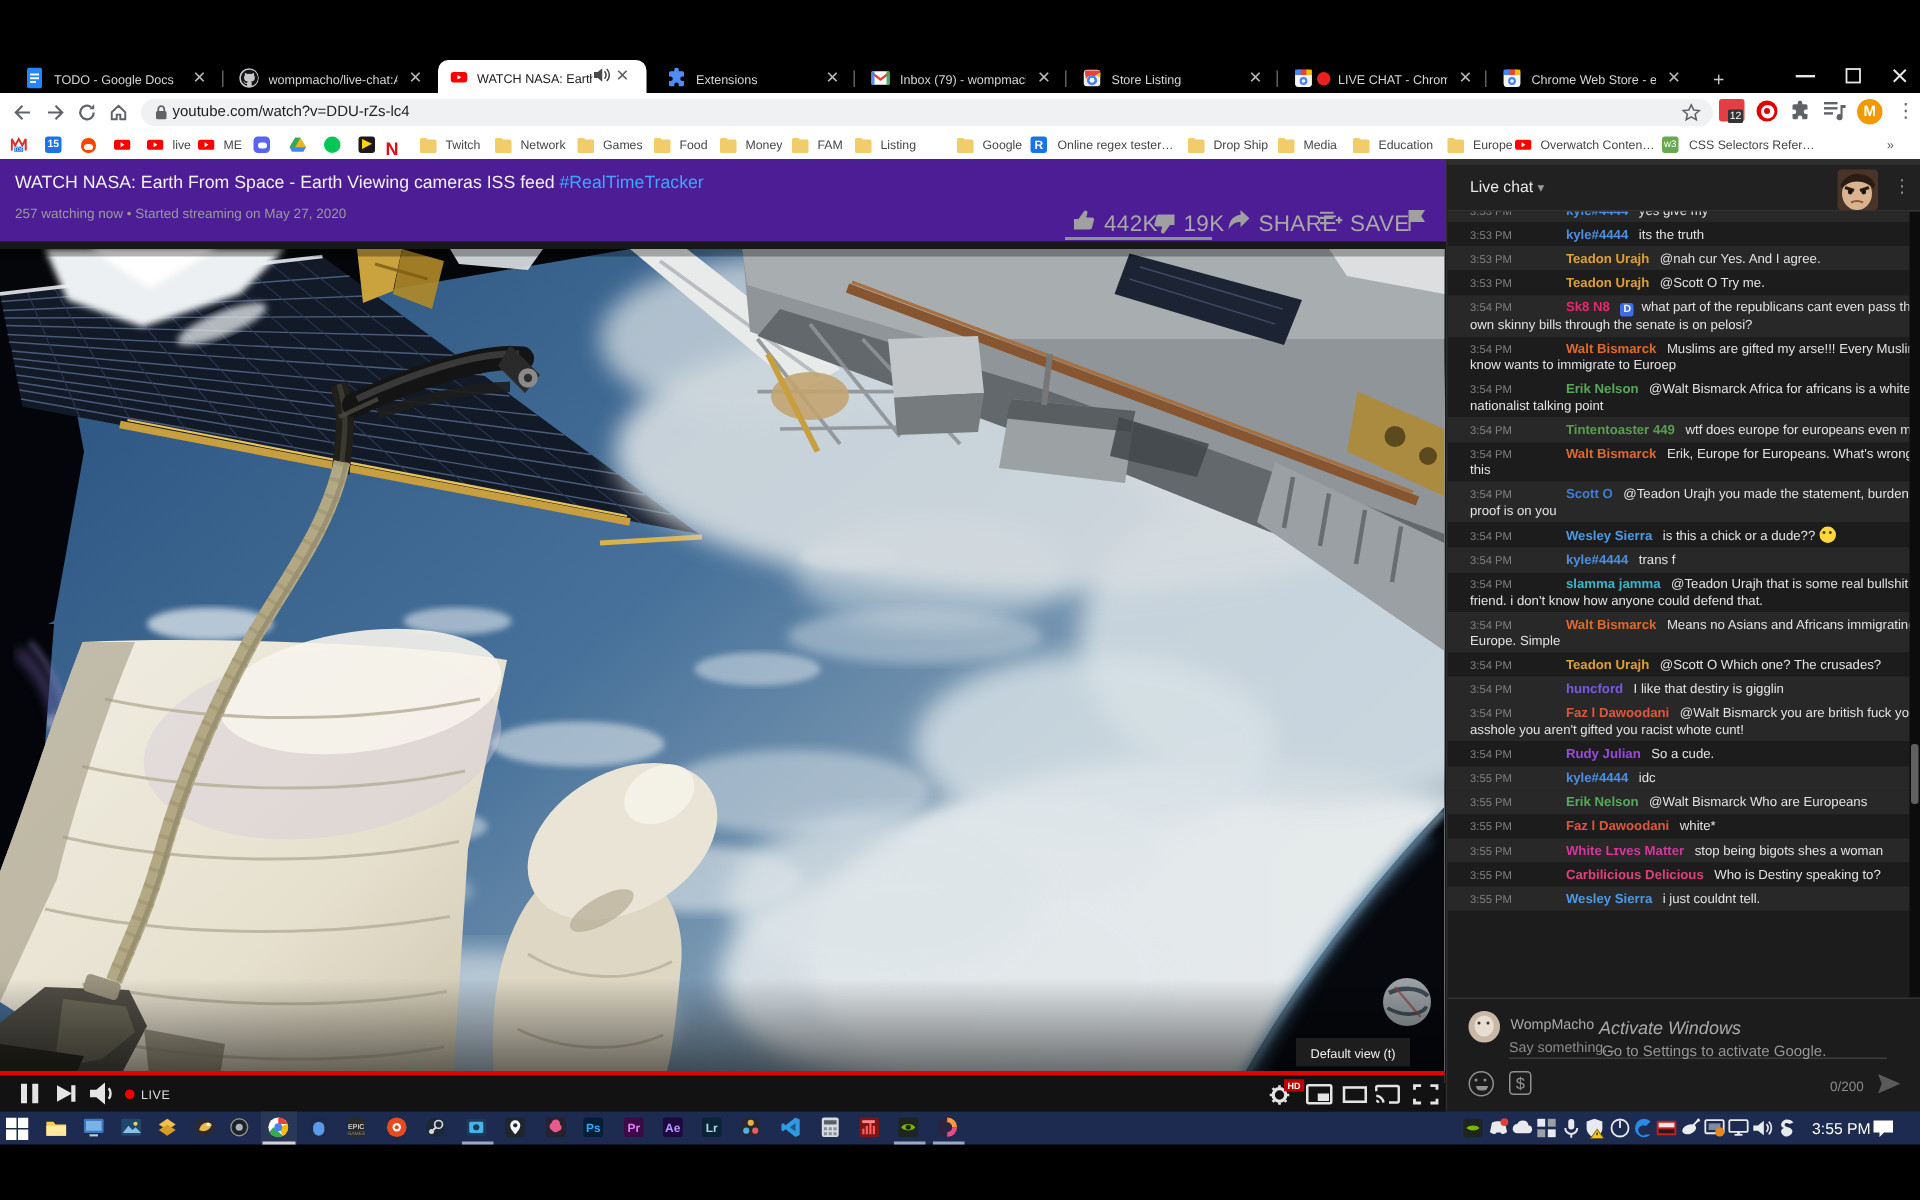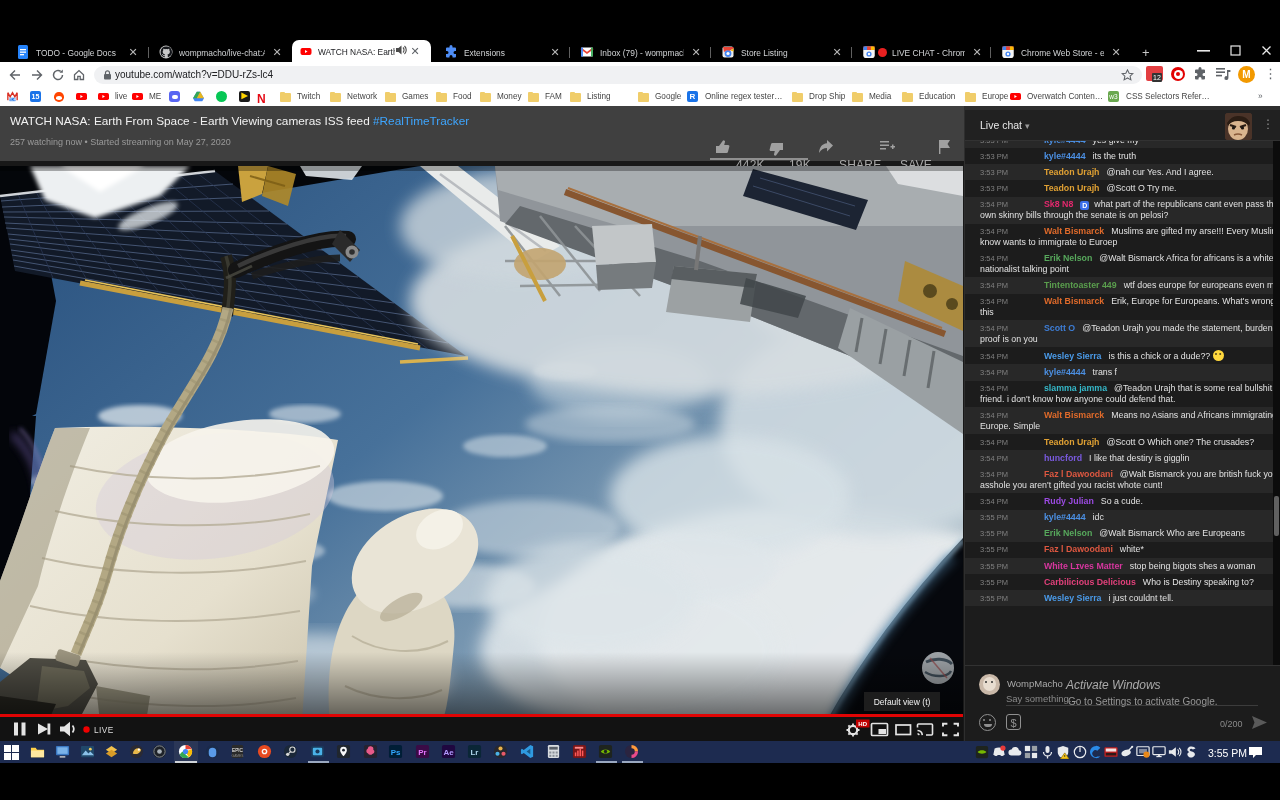--- a/index.html
+++ b/index.html
@@ -29,25 +29,25 @@
 
 #bookmarks { position:absolute; left:0; top:88px; width:1280px; height:18px; background:#fff; }
 .bm { position:absolute; top:3.5px; height:12px; font-size:8.2px; color:#454545; white-space:nowrap; }
 .fav { position:absolute; top:3px; width:11px; height:11px; border-radius:2px; }
 .folder { position:absolute; top:3px; width:13px; height:11px; }
 .folder:before { content:""; position:absolute; left:0; top:2px; width:11px; height:8.5px; background:#f0cd6a; border-radius:1px; }
 .folder:after { content:""; position:absolute; left:0; top:0.5px; width:4.5px; height:2.5px; background:#f0cd6a; border-radius:1px 1px 0 0; }
 
 
 #page { position:absolute; left:0; top:106px; width:1280px; height:635px; background:#181818; }
-#titlebar { position:absolute; left:0; top:0; width:964px; height:55px; background:#404040;text-align:right; }
+#titlebar { position:absolute; left:0; top:0; width:964px; height:55px; background:#4c1d95;text-align:right; }
 #vtitle { position:absolute; left:10px; top:8px; font-size:11.8px; color:#f1f1f1; }
 #vtitle .hash { color:#3ea6ff; }
 #vsub { position:absolute; left:10px; top:31px; font-size:9px; color:#9a9a9a; }
-.actbtn { position:absolute; top:35px; font-size:12px; color:#a8a8a8; letter-spacing:.2px;margin-top:17px;}
+.actbtn { position:absolute; top:35px; font-size:15px; color:#a8a8a8; letter-spacing:.2px;}
 #ratebar { position:absolute; left:710px; top:52px; width:98px; height:2px; background:#909090; }
 
 
 #video { position:absolute; left:0; top:60px; width:963px; height:697px; background:#000; }
 #vcontrols { position:absolute; left:0; top:608px; width:963px; height:27px; background:#121212; }
 #redbar { position:absolute; left:0; top:0; width:963px; height:3px; background:#e00404; }
 
 
 #chat { position:absolute; left:964px; top:0; width:316px; height:635px; background:#1c1c1c; border-left:1px solid #2e2e2e;}
 #chathead { position:absolute; left:0; top:4px; width:316px; height:31px; background:#212121; border-bottom:1px solid #323232;}

